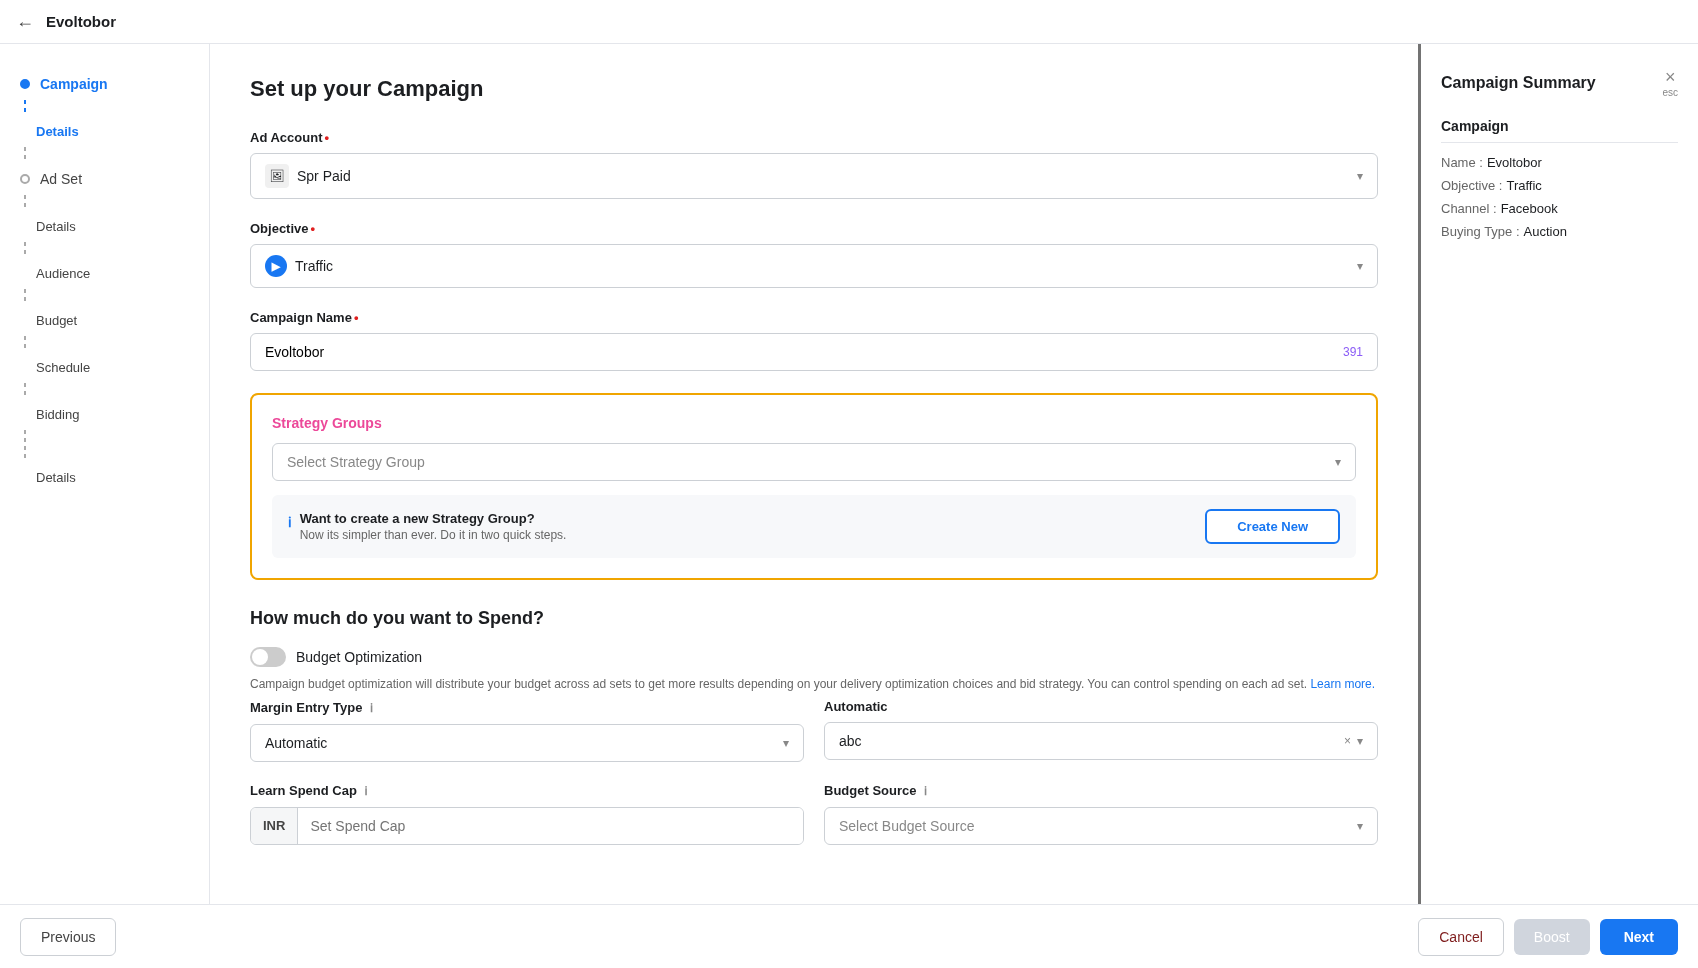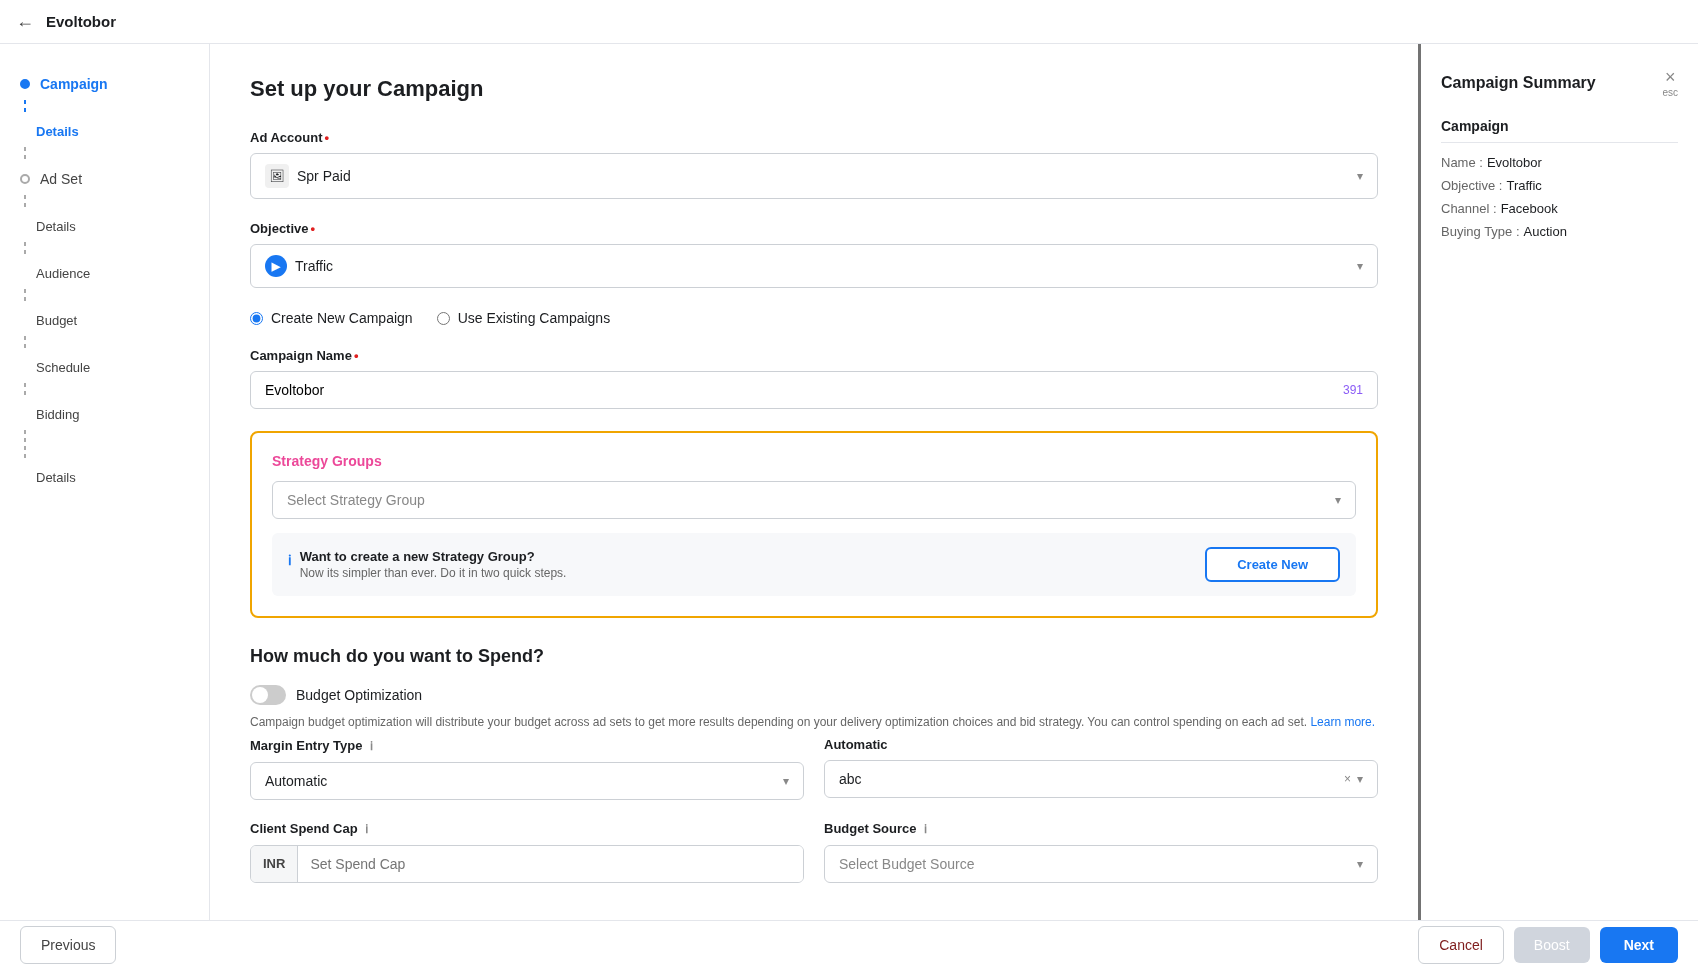--- a/index.html
+++ b/index.html
@@ -244,21 +244,21 @@
     .close-btn { cursor: pointer; color: #888; font-size: 18px; line-height: 1; }
     .esc-label { font-size: 10px; color: #888; text-align: center; display: block; margin-top: 1px; }
 
     .summary-section-title { font-size: 14px; font-weight: 600; margin-bottom: 12px; border-bottom: 1px solid #e4e6eb; padding-bottom: 8px; }
     .summary-row { display: flex; gap: 4px; margin-bottom: 8px; font-size: 13px; }
     .summary-key { color: #666; }
     .summary-val { color: #1c1e21; font-weight: 500; }
 
     
     .bottom-bar {
-      height: 48px;
+      height: 64px;
       border-top: 1px solid #e4e6eb;
       display: flex;
       align-items: center;
       justify-content: space-between;
       padding: 0 20px;
       flex-shrink: 0;
       background: #fff;
     }
     .prev-btn {
       border: 1px solid #ccd0d5;
@@ -386,30 +386,20 @@
       </div>
       <div class="select-box">
         <div class="select-left">
           <div class="traffic-icon">▶</div>
           <span>Traffic</span>
         </div>
         <span class="chevron">▾</span>
       </div>
     </div>
 
-    <div class="radio-group">
-      <label class="radio-item">
-        <input type="radio" name="campaign-type" checked="" style="">
-        <span>Create New Campaign</span>
-      </label>
-      <label class="radio-item">
-        <input type="radio" name="campaign-type" style="">
-        <span>Use Existing Campaigns</span>
-      </label>
-    </div>
 
     <div class="form-section">
       <div class="form-label">
         <span>Campaign Name</span><span class="required">•</span>
       </div>
       <div class="text-input">
         <input type="text" style="border: none; outline: none; flex: 1 1 0%; font-size: 14px;" value="Evoltobor">
         <span class="char-count">391</span>
       </div>
     </div>
@@ -466,21 +456,21 @@
             <span style="cursor:pointer;">×</span>
             <span>▾</span>
           </div>
         </div>
       </div>
     </div>
 
     <div class="spend-cap-row">
       <div>
         <div class="form-label">
-          <span>Client Spend Cap</span>
+          <span>Learn Spend Cap</span>
           <span class="info-icon">ℹ</span>
         </div>
         <div class="inr-input">
           <div class="inr-prefix">INR</div>
           <input type="text" placeholder="Set Spend Cap" style="">
         </div>
       </div>
       <div>
         <div class="form-label">
           <span>Budget Source</span>

